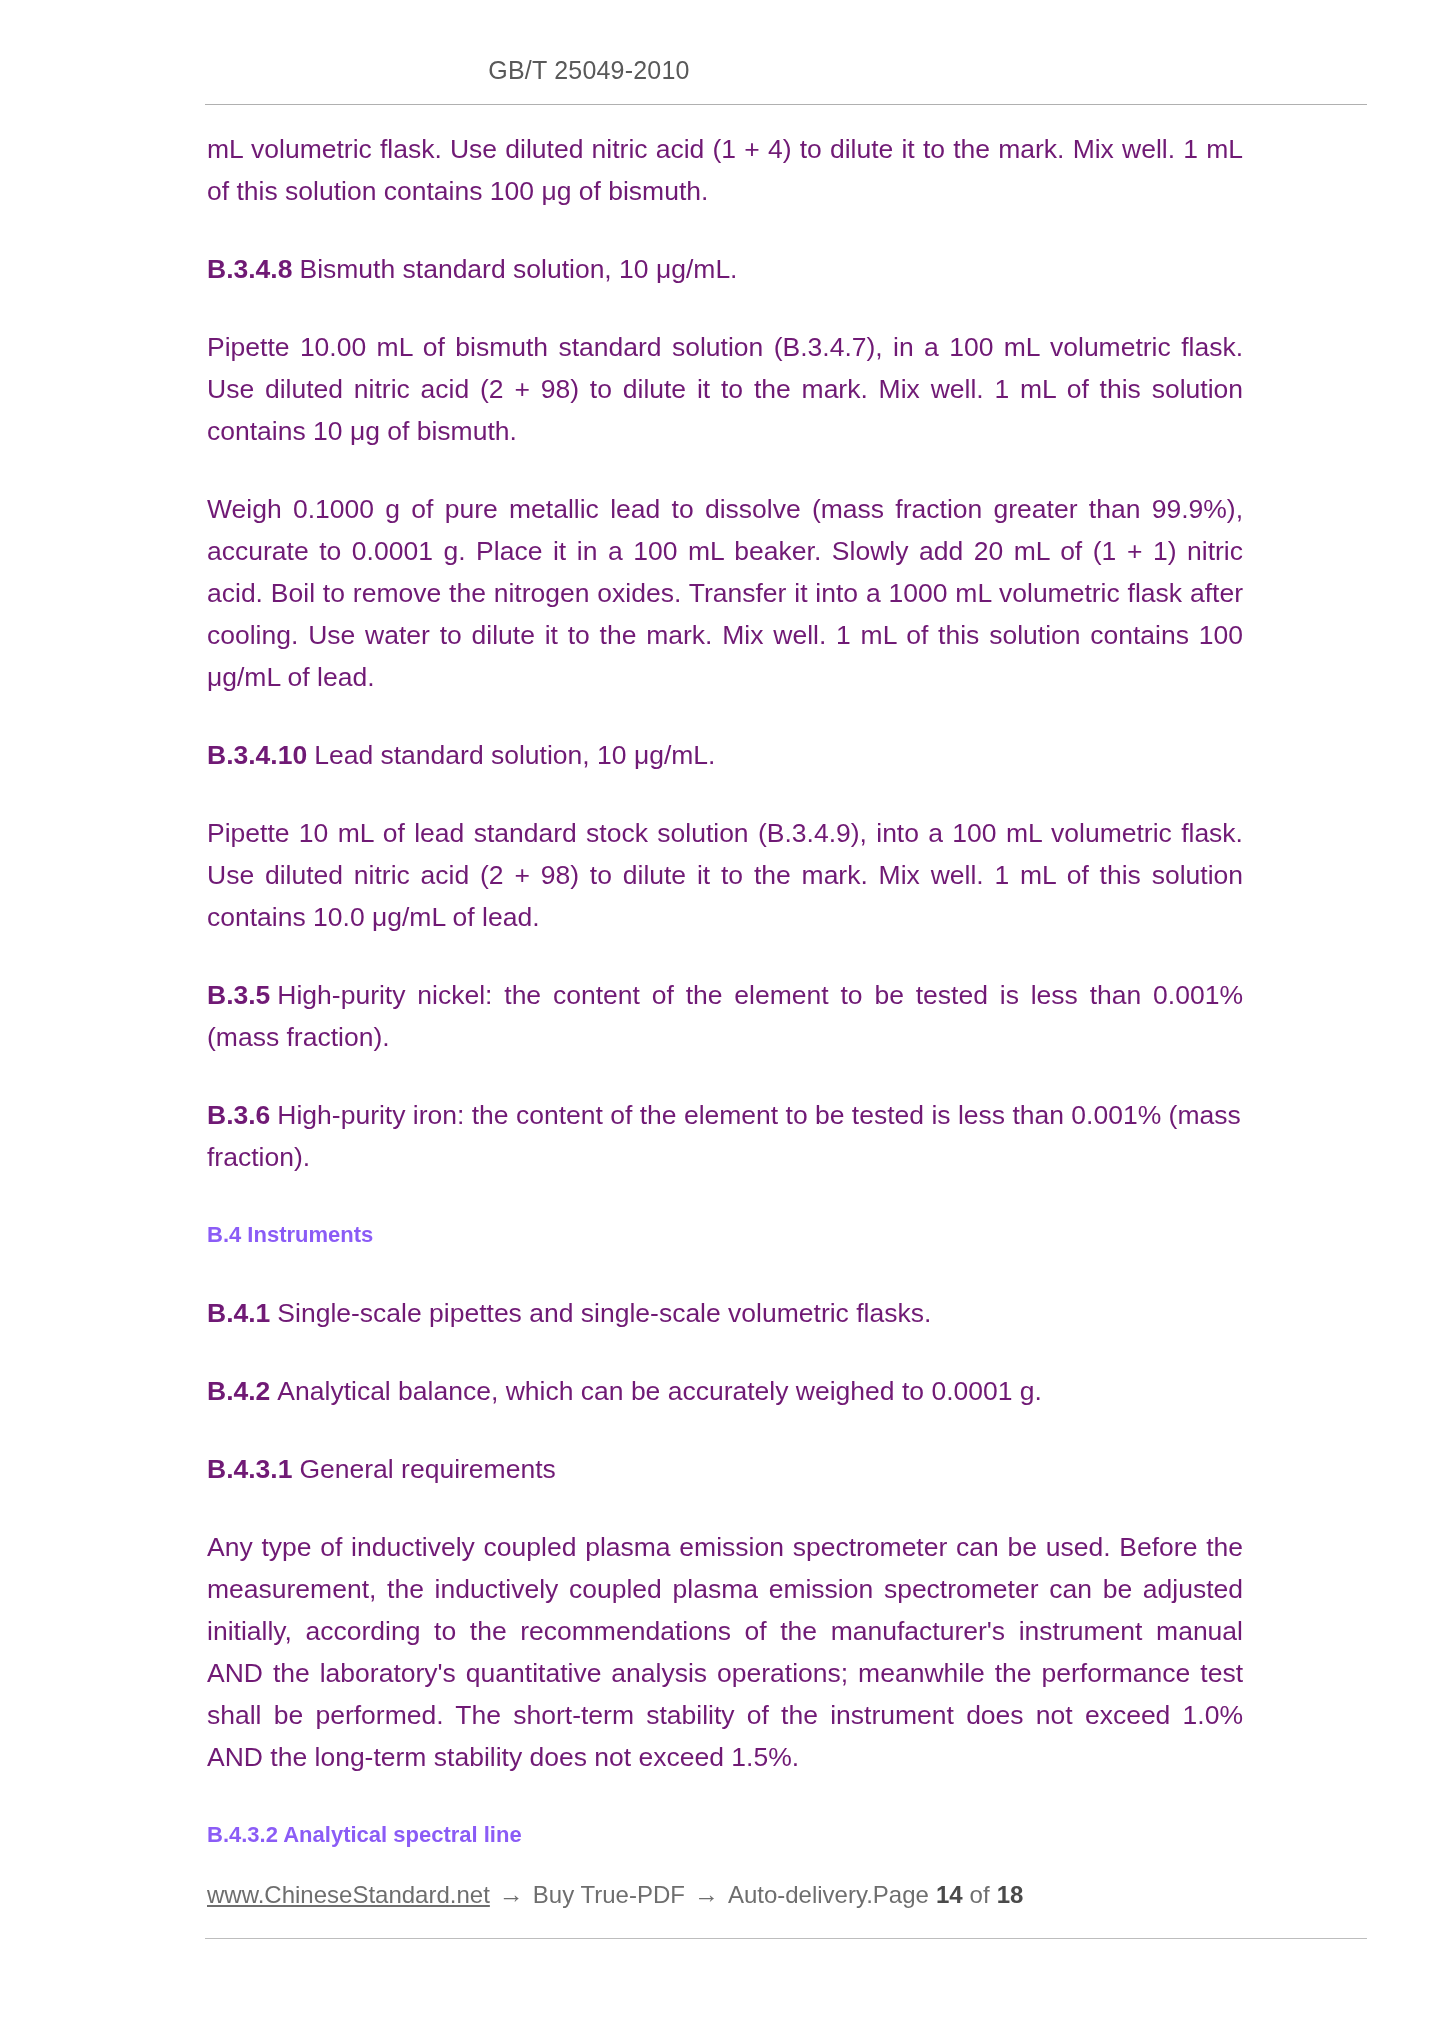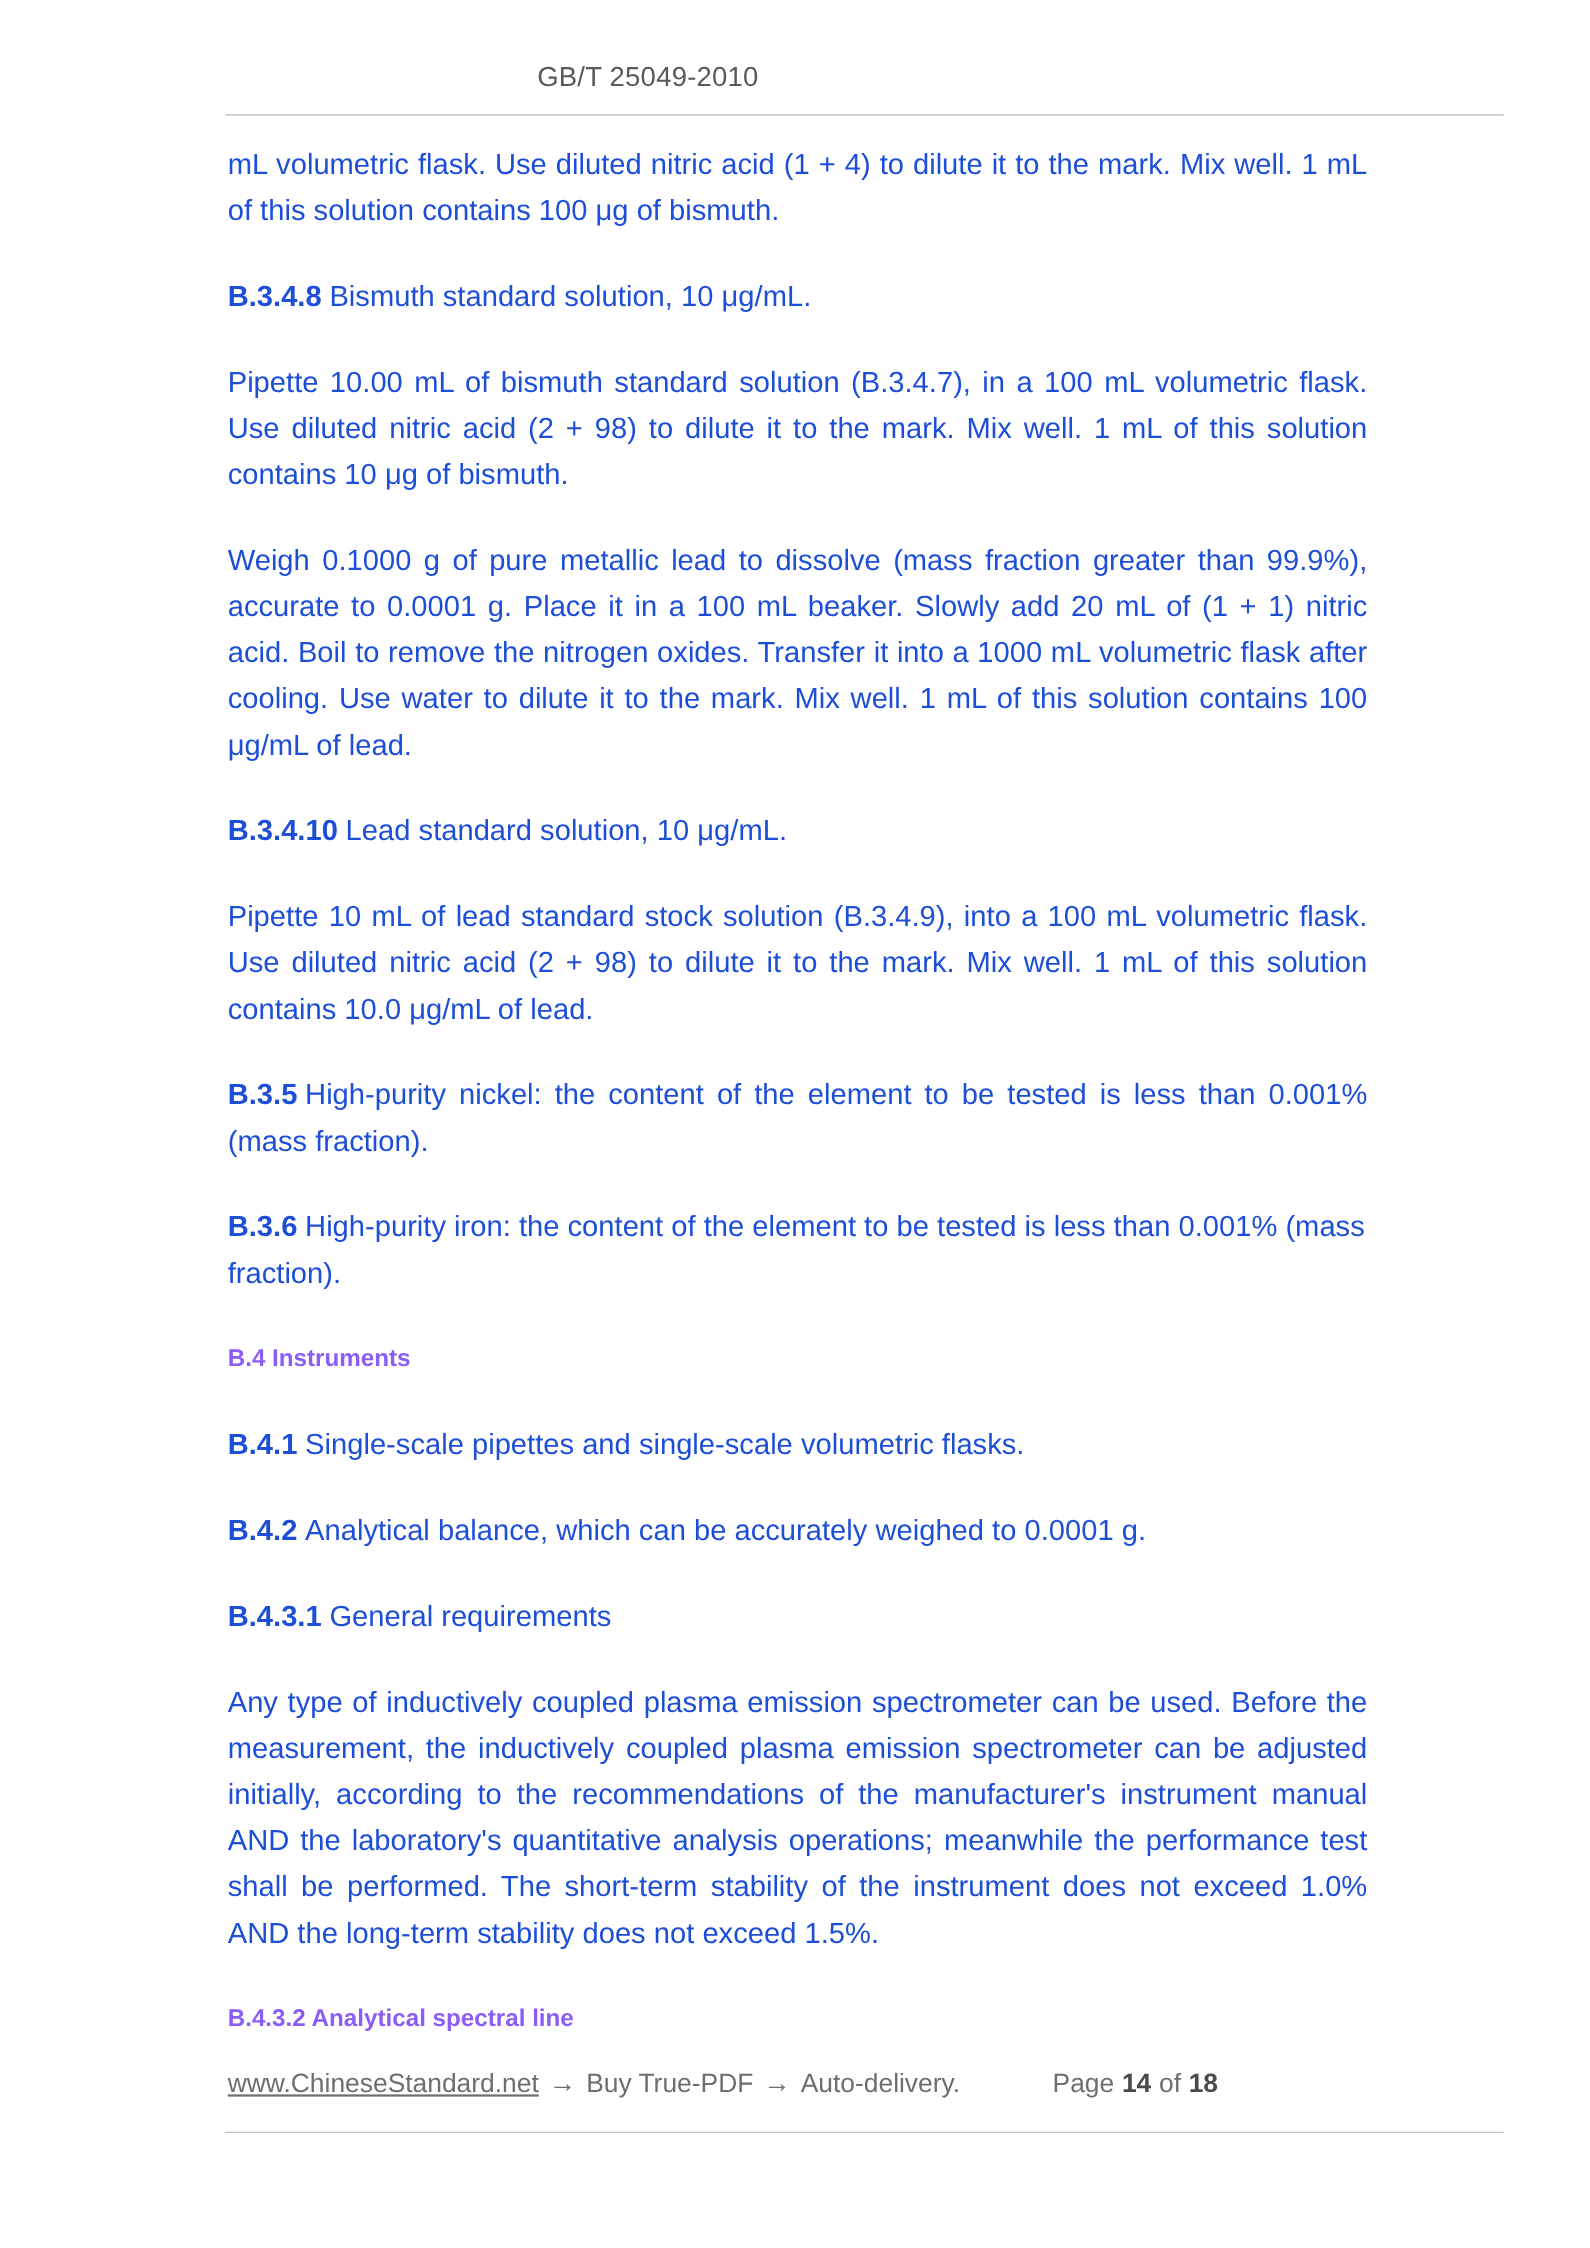--- a/index.html
+++ b/index.html
@@ -49,21 +49,21 @@
     position: absolute;
     left: 207px;
     top: 128px;
     width: 1036px;
   }
 
   p.para {
     margin: 0 0 36px 0;
     font-size: 26.5px;
     line-height: 42px;
-    color: #1d4ed8;
+    color: #701a75;
     text-align: justify;
     text-justify: inter-word;
     -webkit-hyphens: none;
     hyphens: none;
   }
   p.para.flush {
     text-align: left;
   }
   p.para:last-child {
     margin-bottom: 0;
@@ -110,21 +110,20 @@
   .footer-url {
     text-decoration: underline;
     color: #6e6e6e;
   }
   .footer-arrow {
     margin: 0 9px;
     font-size: 25px;
     color: #6e6e6e;
   }
   .footer-pageinfo {
-    margin-left: 84px;
     white-space: nowrap;
     color: #6e6e6e;
     text-align: right;
   }
   .footer-pageinfo .pnum {
     font-weight: bold;
     color: #4a4a4a;
   }
   .footer-pageinfo .plabel {
     color: #6e6e6e;

